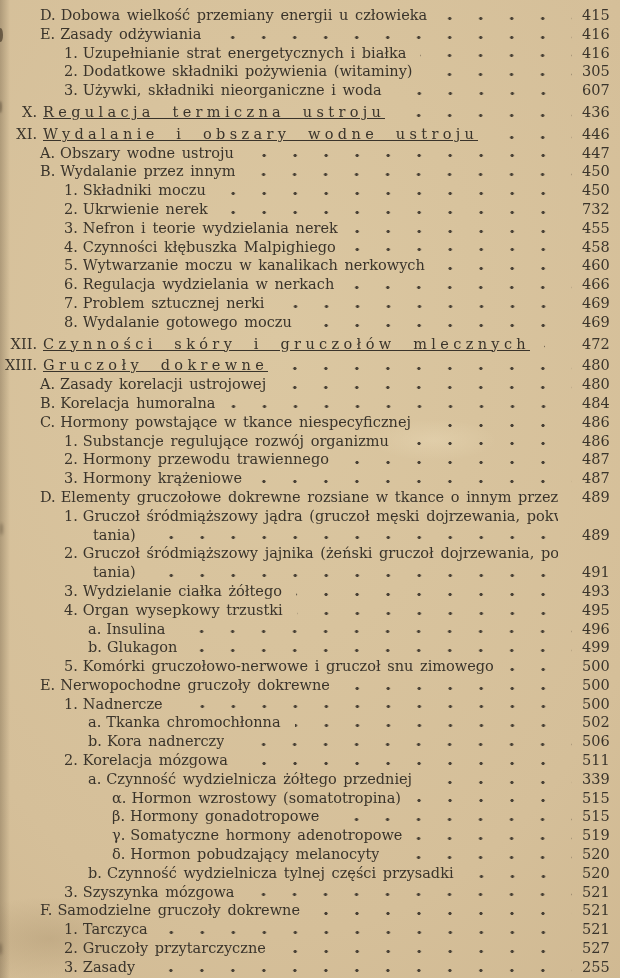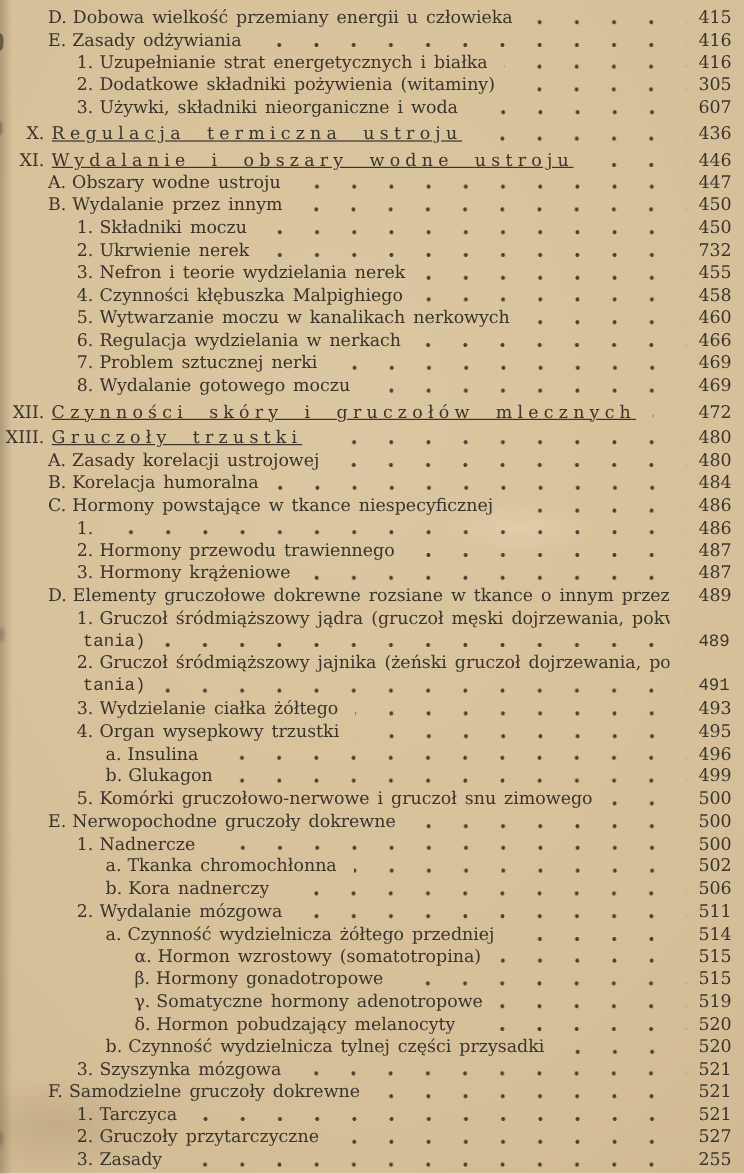--- a/index.html
+++ b/index.html
@@ -49,21 +49,21 @@
   }
   .prefix { margin-right: 5px; flex: 0 0 auto; }
   .title  { flex: 0 1 auto; overflow: hidden; }
   .lv-chapter { margin-top: 3px; }
   .lv-chapter .prefix { width: 37px; text-align: right; margin-right: 6px; }
   .lv-chapter .title { letter-spacing: 0.30em; word-spacing: 0.6em; text-decoration: underline; }
   .lv-letter  { padding-left: 40px; }
   .lv-number  { padding-left: 64px; }
   .lv-alpha   { padding-left: 88px; }
   .lv-greek   { padding-left: 112px; }
-  .row.continuation { padding-left: 64px; font-family: Liberation Mono, monospace; }
+  .row.continuation { padding-left: 88px; }
   .leader {
     flex: 1 1 auto;
     min-width: 0;
     align-self: flex-end;
     height: 5px;
     margin: 0 10px 4px 14px;
     background-image: radial-gradient(circle at 2px 2.5px, rgba(58,52,43,0.92) 1.35px, rgba(58,52,43,0) 1.9px);
     background-size: 31px 5px;
     background-repeat: repeat-x;
     background-position: right bottom;
@@ -178,21 +178,21 @@
     <span class="page">469</span>
   </div>
     <div class="row lv-chapter">
     <span class="prefix">XII.</span>
     <span class="title">Czynności skóry i gruczołów mlecznych</span>
     <span class="leader"></span>
     <span class="page">472</span>
   </div>
     <div class="row lv-chapter">
     <span class="prefix">XIII.</span>
-    <span class="title">Gruczoły trzustki</span>
+    <span class="title">Gruczoły dokrewne</span>
     <span class="leader"></span>
     <span class="page">480</span>
   </div>
     <div class="row lv-letter">
     <span class="prefix">A.</span>
     <span class="title">Zasady korelacji ustrojowej</span>
     <span class="leader"></span>
     <span class="page">480</span>
   </div>
     <div class="row lv-letter">
@@ -202,20 +202,21 @@
     <span class="page">484</span>
   </div>
     <div class="row lv-letter">
     <span class="prefix">C.</span>
     <span class="title">Hormony powstające w tkance niespecyficznej</span>
     <span class="leader"></span>
     <span class="page">486</span>
   </div>
     <div class="row lv-number">
     <span class="prefix">1.</span>
+    <span class="title">Substancje regulujące rozwój organizmu</span>
     <span class="leader"></span>
     <span class="page">486</span>
   </div>
     <div class="row lv-number">
     <span class="prefix">2.</span>
     <span class="title">Hormony przewodu trawiennego</span>
     <span class="leader"></span>
     <span class="page">487</span>
   </div>
     <div class="row lv-number">
@@ -303,29 +304,29 @@
     <span class="page">502</span>
   </div>
     <div class="row lv-alpha">
     <span class="prefix">b.</span>
     <span class="title">Kora nadnerczy</span>
     <span class="leader"></span>
     <span class="page">506</span>
   </div>
     <div class="row lv-number">
     <span class="prefix">2.</span>
-    <span class="title">Wydalanie mózgowa</span>
+    <span class="title">Korelacja mózgowa</span>
     <span class="leader"></span>
     <span class="page">511</span>
   </div>
     <div class="row lv-alpha">
     <span class="prefix">a.</span>
     <span class="title">Czynność wydzielnicza żółtego przedniej</span>
     <span class="leader"></span>
-    <span class="page">514</span>
+    <span class="page">339</span>
   </div>
     <div class="row lv-greek">
     <span class="prefix">α.</span>
     <span class="title">Hormon wzrostowy (somatotropina)</span>
     <span class="leader"></span>
     <span class="page">515</span>
   </div>
     <div class="row lv-greek">
     <span class="prefix">β.</span>
     <span class="title">Hormony gonadotropowe</span>

